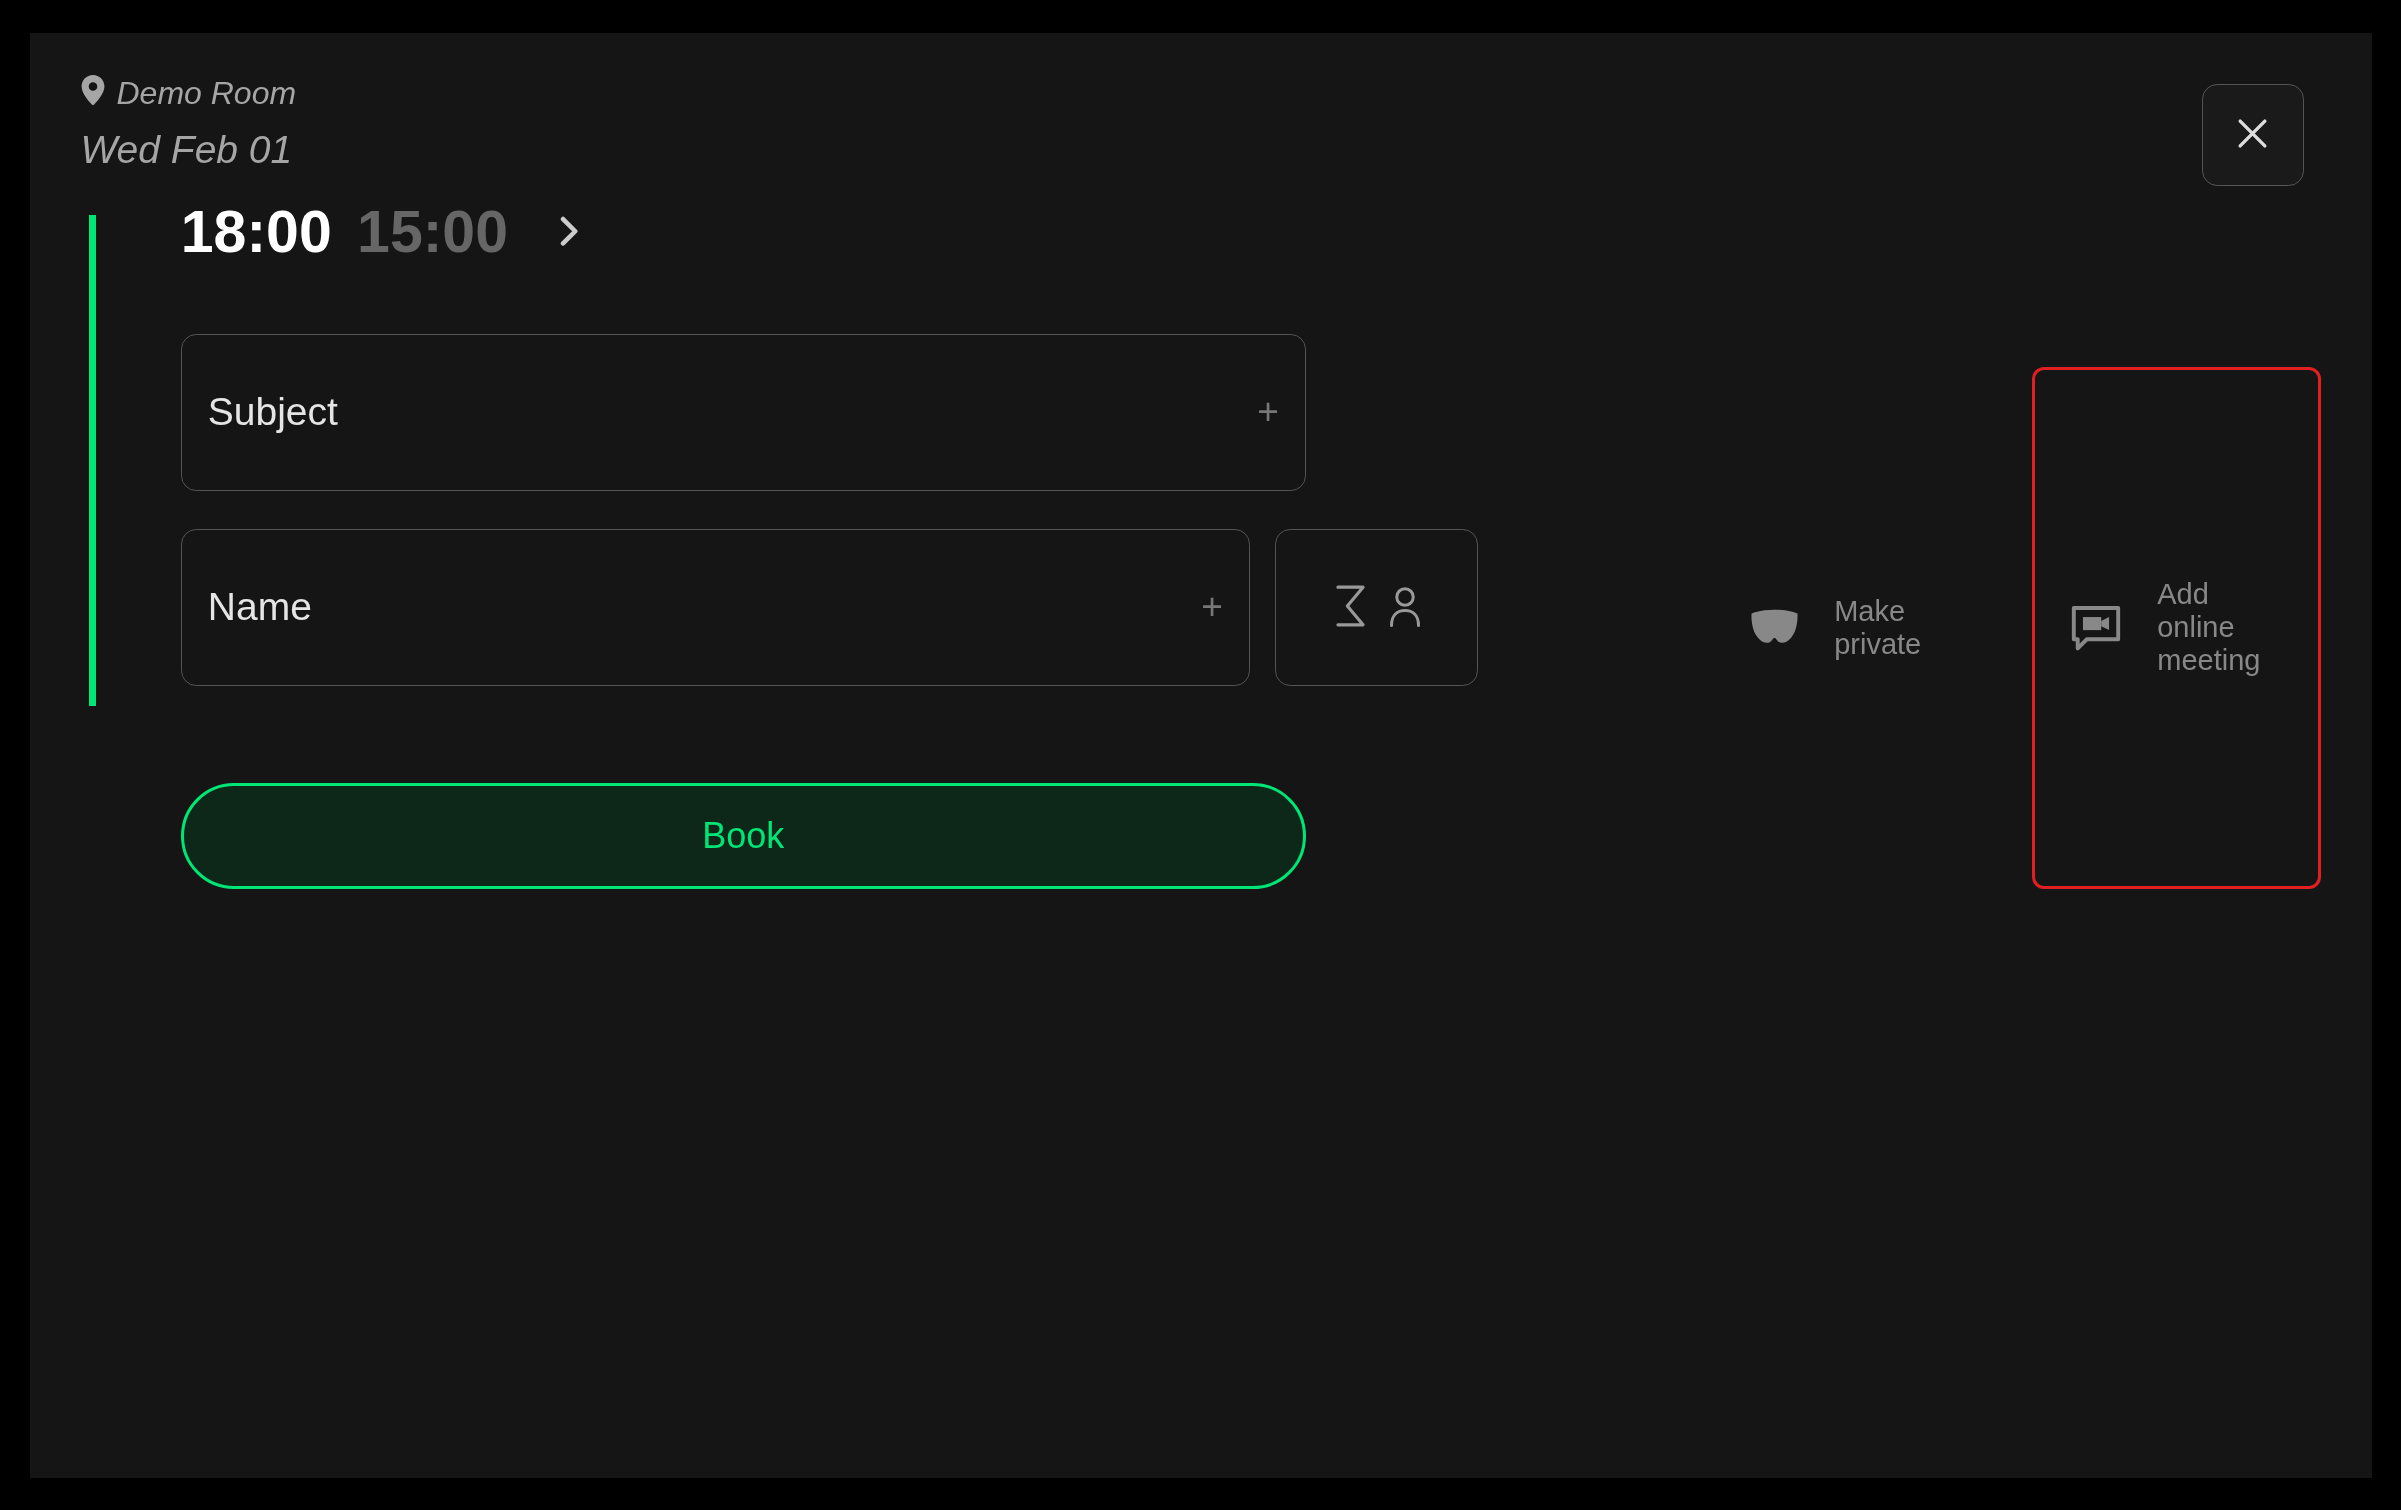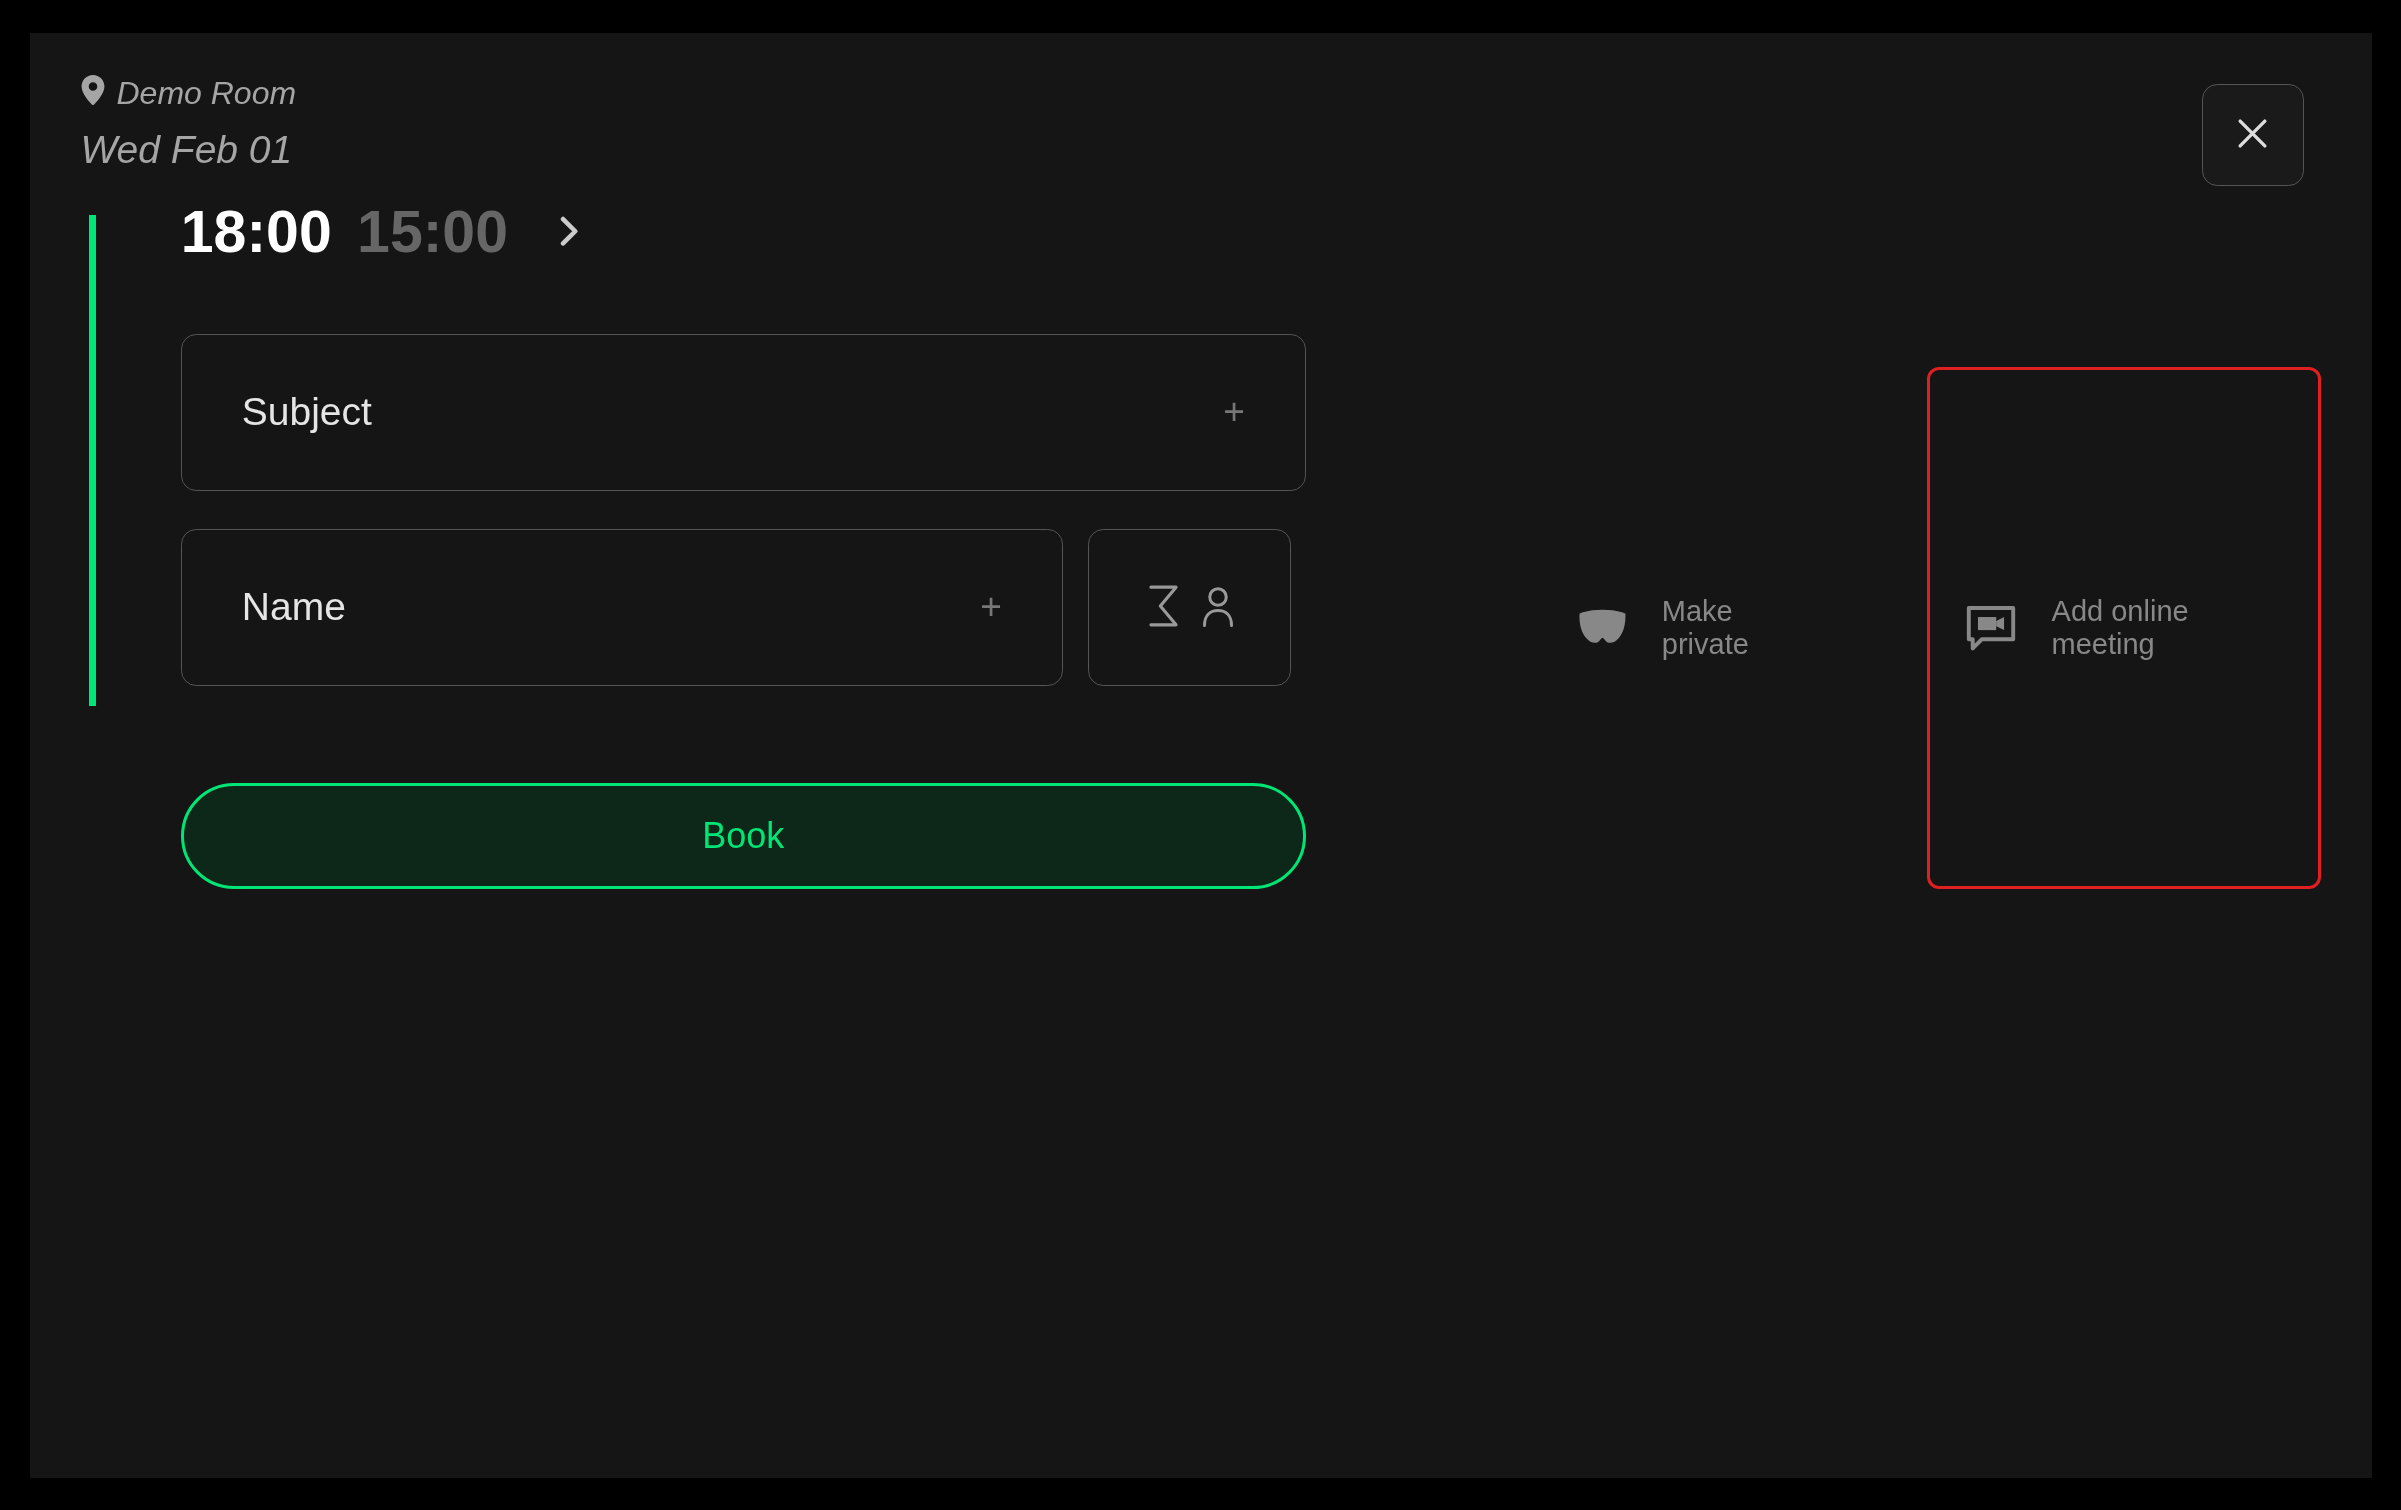--- a/index.html
+++ b/index.html
@@ -122,37 +122,37 @@
     }
 
     .input-field {
       background: #151515;
       border: 1.7px solid #555;
       border-radius: 15.2px;
       height: 157px;
       display: flex;
       align-items: center;
       justify-content: space-between;
-      padding: 0 60px;
+      padding: 0 26px;
       cursor: text;
       margin-bottom: 38px;
     }
 
     .subject-field {
       width: 1125px;
     }
 
     .name-row {
       display: flex;
       gap: 25.4px;
       margin-bottom: 59px;
     }
 
     .name-field {
-      width: 882px;
+      width: 1069px;
     }
 
     .input-label {
       color: #e5e5e5;
       font-size: 39px;
       font-weight: 500;
     }
 
     .plus-icon {
       color: #777;

